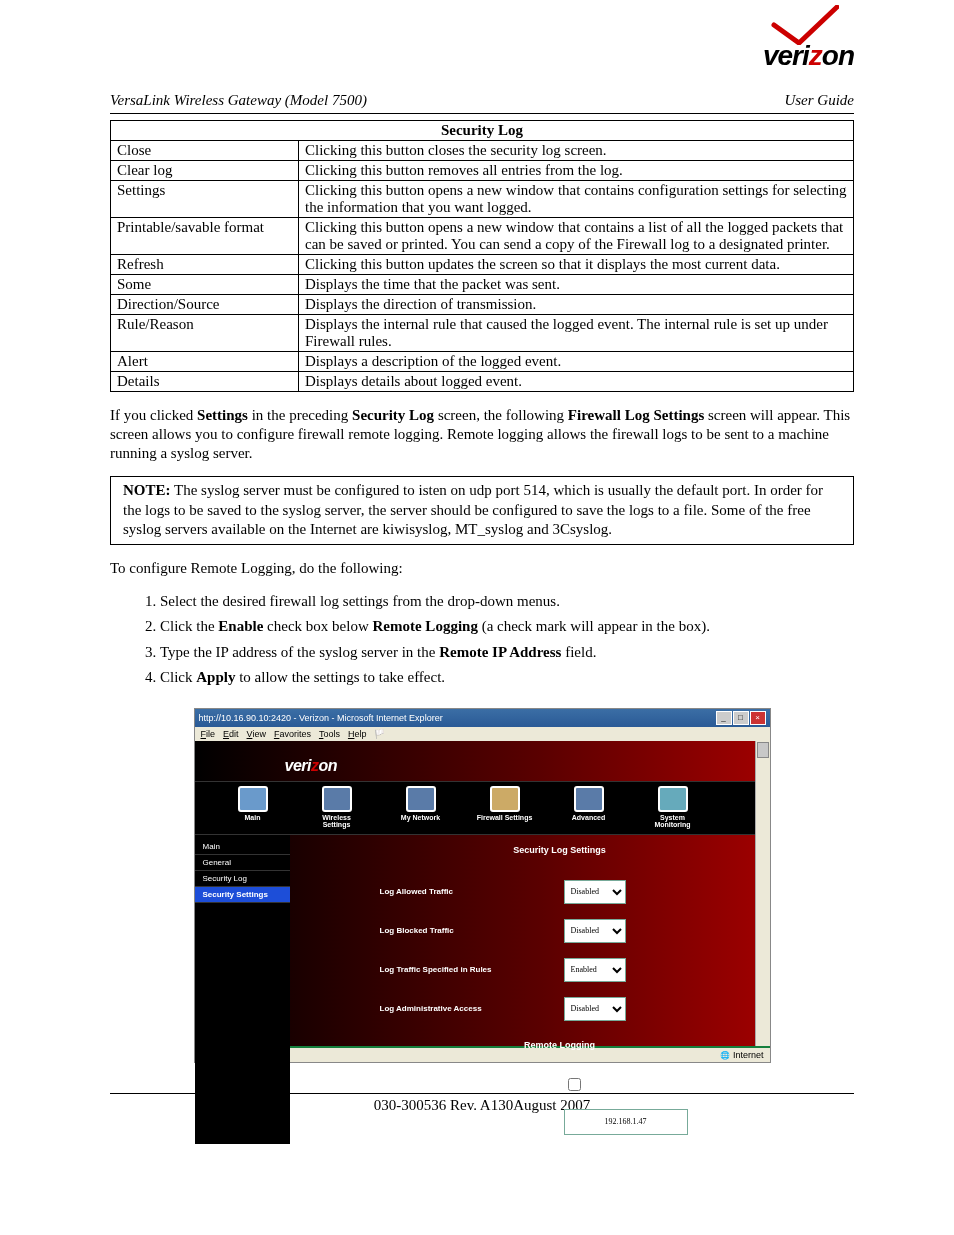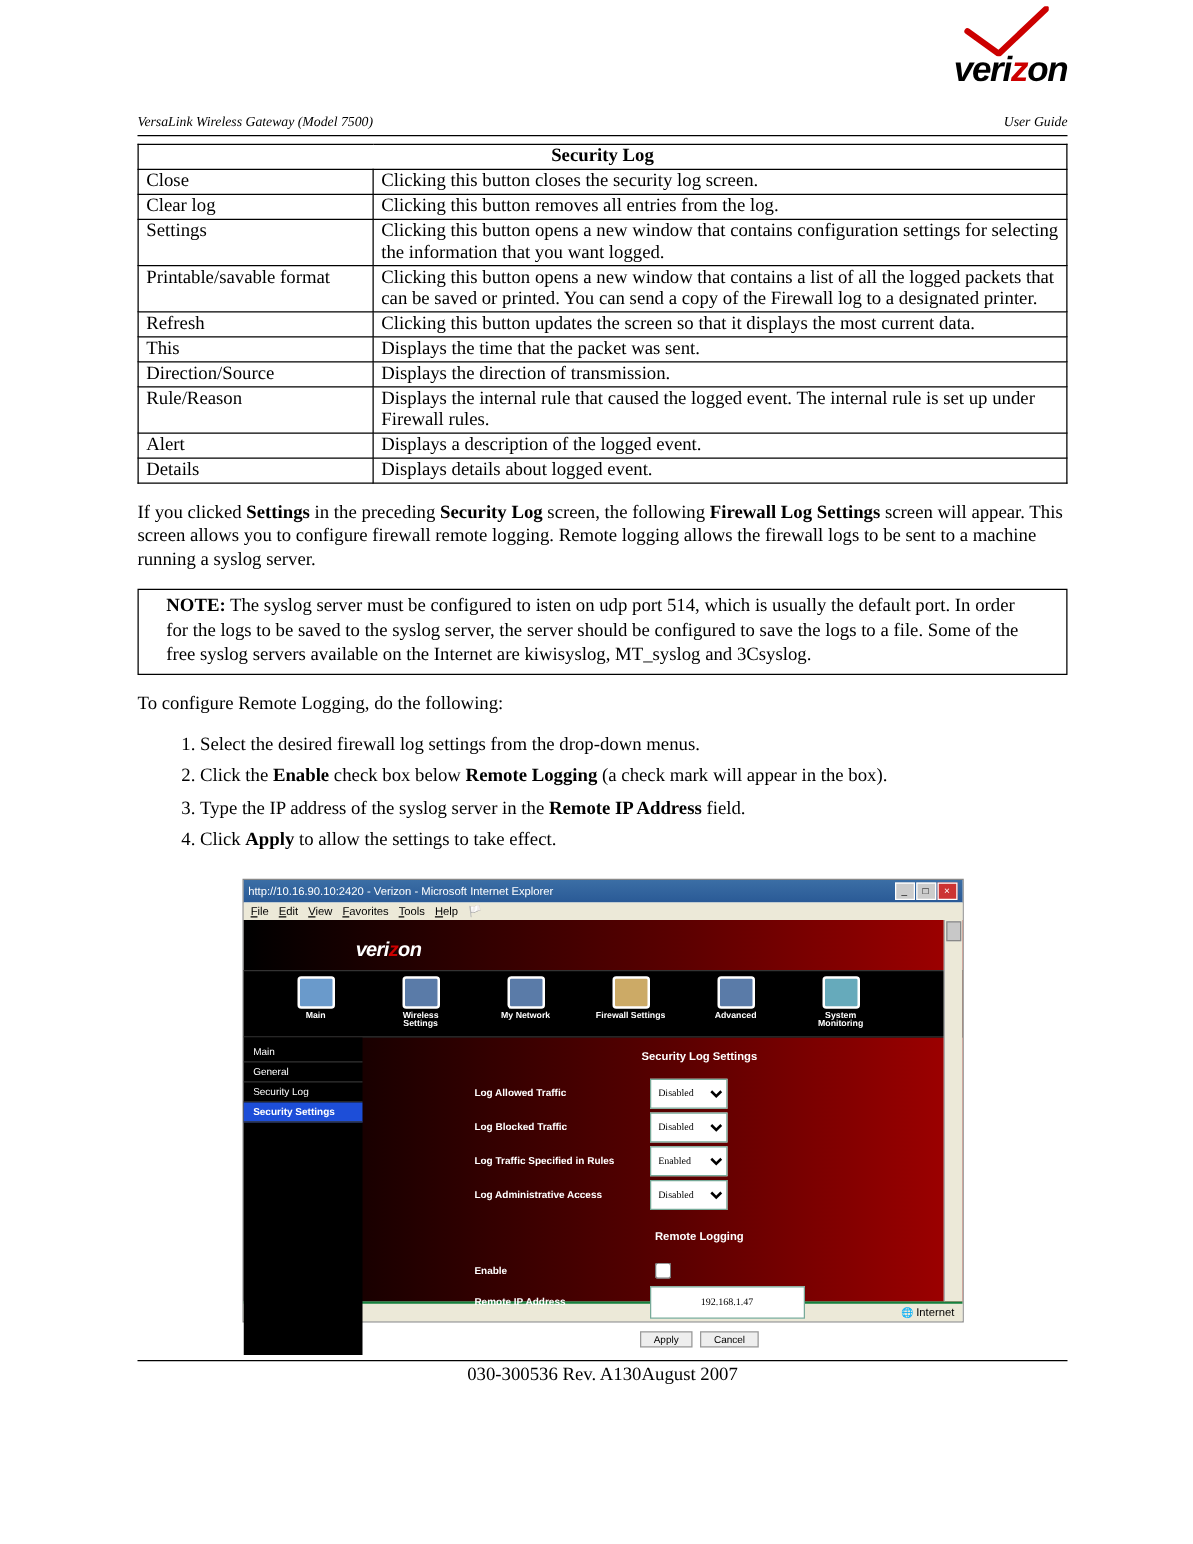--- a/index.html
+++ b/index.html
@@ -11,28 +11,28 @@
     padding: 40px 100px 30px 110px;
     width: 954px;
     box-sizing: border-box;
   }
   .logo-row { text-align: right; margin-bottom: 20px; }
   .verizon-logo { display: inline-block; position: relative; }
   .verizon-text { font-family: Arial, sans-serif; font-size: 28px; font-weight: bold; font-style: italic; letter-spacing: -1px; }
   .verizon-z { color: #c00; }
   .check { position: absolute; top: -35px; right: 15px; }
   .check svg { width: 70px; height: 40px; }
-  .header-row { display: flex; justify-content: space-between; font-style: italic; margin-bottom: 4px; font-size: 11px; }
+  .header-row { display: flex; justify-content: space-between; font-style: italic; margin-bottom: 4px; font-size: 15px; }
   .hr { border: none; border-top: 1px solid #000; margin: 0 0 6px 0; }
   table.sec { width: 100%; border-collapse: collapse; }
   table.sec th, table.sec td { border: 1px solid #000; padding: 1px 6px; text-align: left; vertical-align: top; font-size: 15px; }
   table.sec th { text-align: center; font-weight: bold; }
   table.sec td.col1 { width: 175px; }
   p { margin: 14px 0; line-height: 1.25; }
-  .note-box { border: 1px solid #000; padding: 4px 22px; line-height: 1.3; }
+  .note-box { border: 1px solid #000; padding: 4px 12px; line-height: 1.3; }
   ol { margin: 10px 0 20px 30px; padding-left: 20px; }
   ol li { margin: 6px 0; line-height: 1.3; }
   b { font-weight: bold; }
 
   
   .shot { margin: 12px auto 30px auto; width: 575px; font-family: Tahoma, Arial, sans-serif; font-size: 9px; color: #000; border: 1px solid #888; }
   .titlebar { background: linear-gradient(#3b6ea5,#2a5a96); color: #fff; display: flex; justify-content: space-between; align-items: center; padding: 2px 4px; font-size: 9px; }
   .titlebar .wbtns span { display:inline-block; width:14px; height:12px; background:#ccc; border:1px solid #fff; margin-left:1px; text-align:center; line-height:12px; color:#000; font-size:8px;}
   .titlebar .wbtns span.close { background:#c33; color:#fff; }
   .menubar { background:#ece9d8; padding:2px 6px; font-size:9px; display:flex; justify-content:flex-start; }
@@ -44,21 +44,21 @@
   .navrow { background:#000; display:flex; padding:4px 8px 6px 30px; gap:28px; border-top:1px solid #333; border-bottom:1px solid #333;}
   .navitem { text-align:center; color:#fff; font-size:7px; font-weight:bold; width:56px; }
   .navicon { width:26px; height:22px; margin:0 auto 2px; background:#5a7ba8; border:2px solid #fff; border-radius:3px; }
   .ni-main{background:#6a9acb;} .ni-fw{background:#ca6;} .ni-mon{background:#6ab;}
   .maincols { display:flex; }
   .sidebar { width:95px; background:#000; padding:4px 0; }
   .sb-item { color:#fff; font-size:8px; padding:3px 8px; border-bottom:1px solid #333; }
   .sb-item.active { background:#1d4ed8; font-weight:bold; }
   .content { flex:1; padding:6px 30px 6px 90px; color:#fff; font-size:8px; }
   .ctitle { text-align:center; font-weight:bold; padding:4px 0 10px; font-size:9px; }
-  .crow { display:flex; align-items:center; margin:3px 0; }
+  .crow { display:flex; align-items:center; margin:15px 0;gap:44px; }
   .crow label { width:140px; font-weight:bold; font-size:8px; }
   .crow select, .crow input[type=text] { font-size:8px; font-family:Tahoma; padding:0 2px; height:24px; background:#fff; border:1px solid #7a9; }
   .crow select { width:62px; }
   .crow input[type=text]{ width:80px;padding-left:40px; }
   .btns { text-align:center; margin-top:10px; }
   .btns button { background:#eee; border:1px solid #999; font-size:8px; padding:1px 10px; margin:0 2px; }
   .scrollbar { position:absolute; right:0; top:0; bottom:0; width:14px; background:#ece9d8; border-left:1px solid #aaa; }
   .scrollbar .thumb{ background:#c8c8c8; border:1px solid #888; height:14px; margin:1px;}
   .statusbar { background:#ece9d8; padding:2px 6px; font-size:9px; display:flex; justify-content:space-between; border-top:2px solid #15803d;}
   .statusbar .zone::before{content:"🌐 "; font-size:8px;}
@@ -105,21 +105,21 @@
       </tr>
       <tr>
         <td class="col1">Printable/savable format</td>
         <td>Clicking this button opens a new window that contains a list of all the logged packets that can be saved or printed. You can send a copy of the Firewall log to a designated printer.</td>
       </tr>
       <tr>
         <td class="col1">Refresh</td>
         <td>Clicking this button updates the screen so that it displays the most current data.</td>
       </tr>
       <tr>
-        <td class="col1">This</td>
+        <td class="col1">Some</td>
         <td>Displays the time that the packet was sent.</td>
       </tr>
       <tr>
         <td class="col1">Direction/Source</td>
         <td>Displays the direction of transmission.</td>
       </tr>
       <tr>
         <td class="col1">Rule/Reason</td>
         <td>Displays the internal rule that caused the logged event. The internal rule is set up under Firewall rules.</td>
       </tr>

